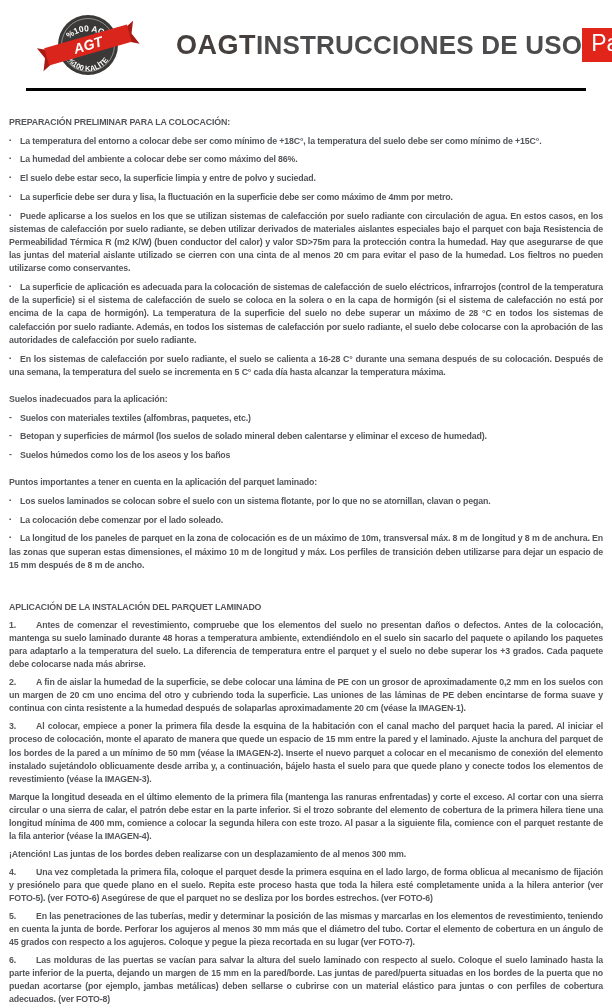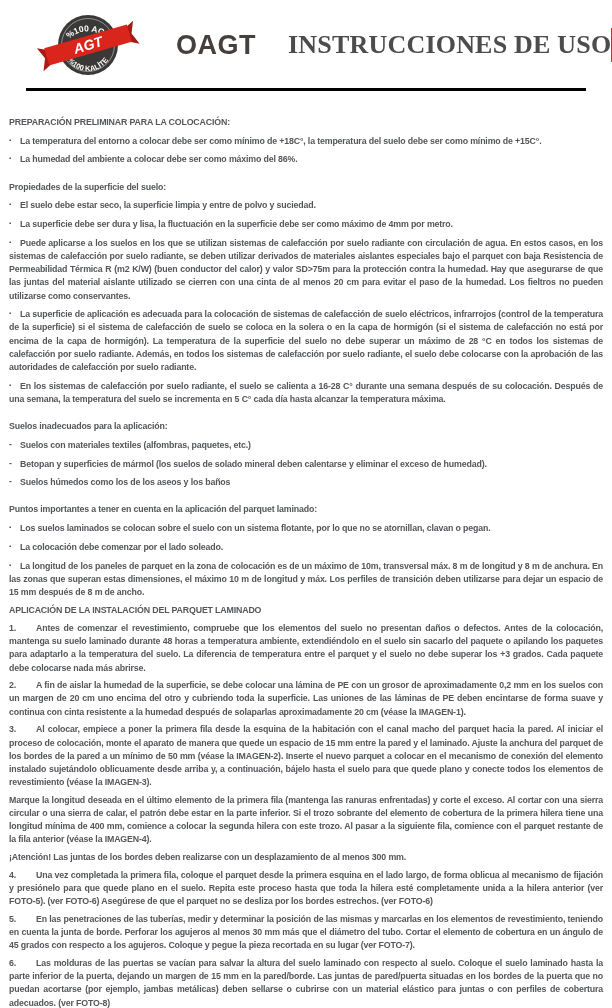--- a/index.html
+++ b/index.html
@@ -25,23 +25,21 @@
     font-weight: bold;
     color: #45403e;
     letter-spacing: 0.5px;
     margin-left: 36px;
   }
   .doc-title {
     font-size: 26px;
     font-weight: bold;
     color: #4c4c4e;
     letter-spacing: 0.2px;
-    margin-left: 32px;
     white-space: nowrap;
-    font-family: Liberation Serif, serif;
   }
   .badge {
     margin-left: auto;
     background: #e1251b;
     color: #ffffff;
     font-size: 23px;
     font-weight: normal;
     padding: 3px 9px 5px 9px;
     line-height: 1.1;
   }
@@ -57,21 +55,21 @@
     font-size: 8.8px;
     font-weight: bold;
     letter-spacing: -0.15px;
   }
   .content p {
     line-height: 13.2px;
     margin-bottom: 4.5px;
     text-align: justify;
   }
   .content p.heading  { margin-top: 14px; text-align: left; }
-  .content p.heading2 { margin-top: 5px; text-align: left; }
+  .content p.heading2 { margin-top: 29px; text-align: left; }
   .marker {
     display: inline-block;
     width: 11px;
     vertical-align: 1px;
   }
   .marker.bullet { font-size: 6px; vertical-align: 2px; }
   .num {
     display: inline-block;
     width: 27px;
   }
@@ -113,21 +111,20 @@
     <div class="badge">Parquet</div>
 
   </div>
 
   <div class="divider"></div>
 
   <div class="content">
       <p class="heading"><span>PREPARACIÓN PRELIMINAR PARA LA COLOCACIÓN:</span></p>
       <p class="bullet"><span class="marker bullet">▪</span><span>La temperatura del entorno a colocar debe ser como mínimo de +18C°, la temperatura del suelo debe ser como mínimo de +15C°.</span></p>
       <p class="bullet"><span class="marker bullet">▪</span><span>La humedad del ambiente a colocar debe ser como máximo del 86%.</span></p>
-      <p class="heading"><span>Propiedades de la superficie del suelo:</span></p>
       <p class="bullet"><span class="marker bullet">▪</span><span>El suelo debe estar seco, la superficie limpia y entre de polvo y suciedad.</span></p>
       <p class="bullet"><span class="marker bullet">▪</span><span>La superficie debe ser dura y lisa, la fluctuación en la superficie debe ser como máximo de 4mm por metro.</span></p>
       <p class="bullet"><span class="marker bullet">▪</span><span>Puede aplicarse a los suelos en los que se utilizan sistemas de calefacción por suelo radiante con circulación de agua. En estos casos, en los sistemas de calefacción por suelo radiante, se deben utilizar derivados de materiales aislantes especiales bajo el parquet con baja Resistencia de Permeabilidad Térmica R (m2 K/W) (buen conductor del calor) y valor SD&gt;75m para la protección contra la humedad. Hay que asegurarse de que las juntas del material aislante utilizado se cierren con una cinta de al menos 20 cm para evitar el paso de la humedad. Los fieltros no pueden utilizarse como conservantes.</span></p>
       <p class="bullet"><span class="marker bullet">▪</span><span>La superficie de aplicación es adecuada para la colocación de sistemas de calefacción de suelo eléctricos, infrarrojos (control de la temperatura de la superficie) si el sistema de calefacción de suelo se coloca en la solera o en la capa de hormigón (si el sistema de calefacción no está por encima de la capa de hormigón). La temperatura de la superficie del suelo no debe superar un máximo de 28 °C en todos los sistemas de calefacción por suelo radiante. Además, en todos los sistemas de calefacción por suelo radiante, el suelo debe colocarse con la aprobación de las autoridades de calefacción por suelo radiante.</span></p>
       <p class="bullet"><span class="marker bullet">▪</span><span>En los sistemas de calefacción por suelo radiante, el suelo se calienta a 16-28 C° durante una semana después de su colocación. Después de una semana, la temperatura del suelo se incrementa en 5 C° cada día hasta alcanzar la temperatura máxima.</span></p>
       <p class="heading"><span>Suelos inadecuados para la aplicación:</span></p>
       <p class="dash"><span class="marker dash">-</span><span>Suelos con materiales textiles (alfombras, paquetes, etc.)</span></p>
       <p class="dash"><span class="marker dash">-</span><span>Betopan y superficies de mármol (los suelos de solado mineral deben calentarse y eliminar el exceso de humedad).</span></p>
       <p class="dash"><span class="marker dash">-</span><span>Suelos húmedos como los de los aseos y los baños</span></p>
       <p class="heading"><span>Puntos importantes a tener en cuenta en la aplicación del parquet laminado:</span></p>

